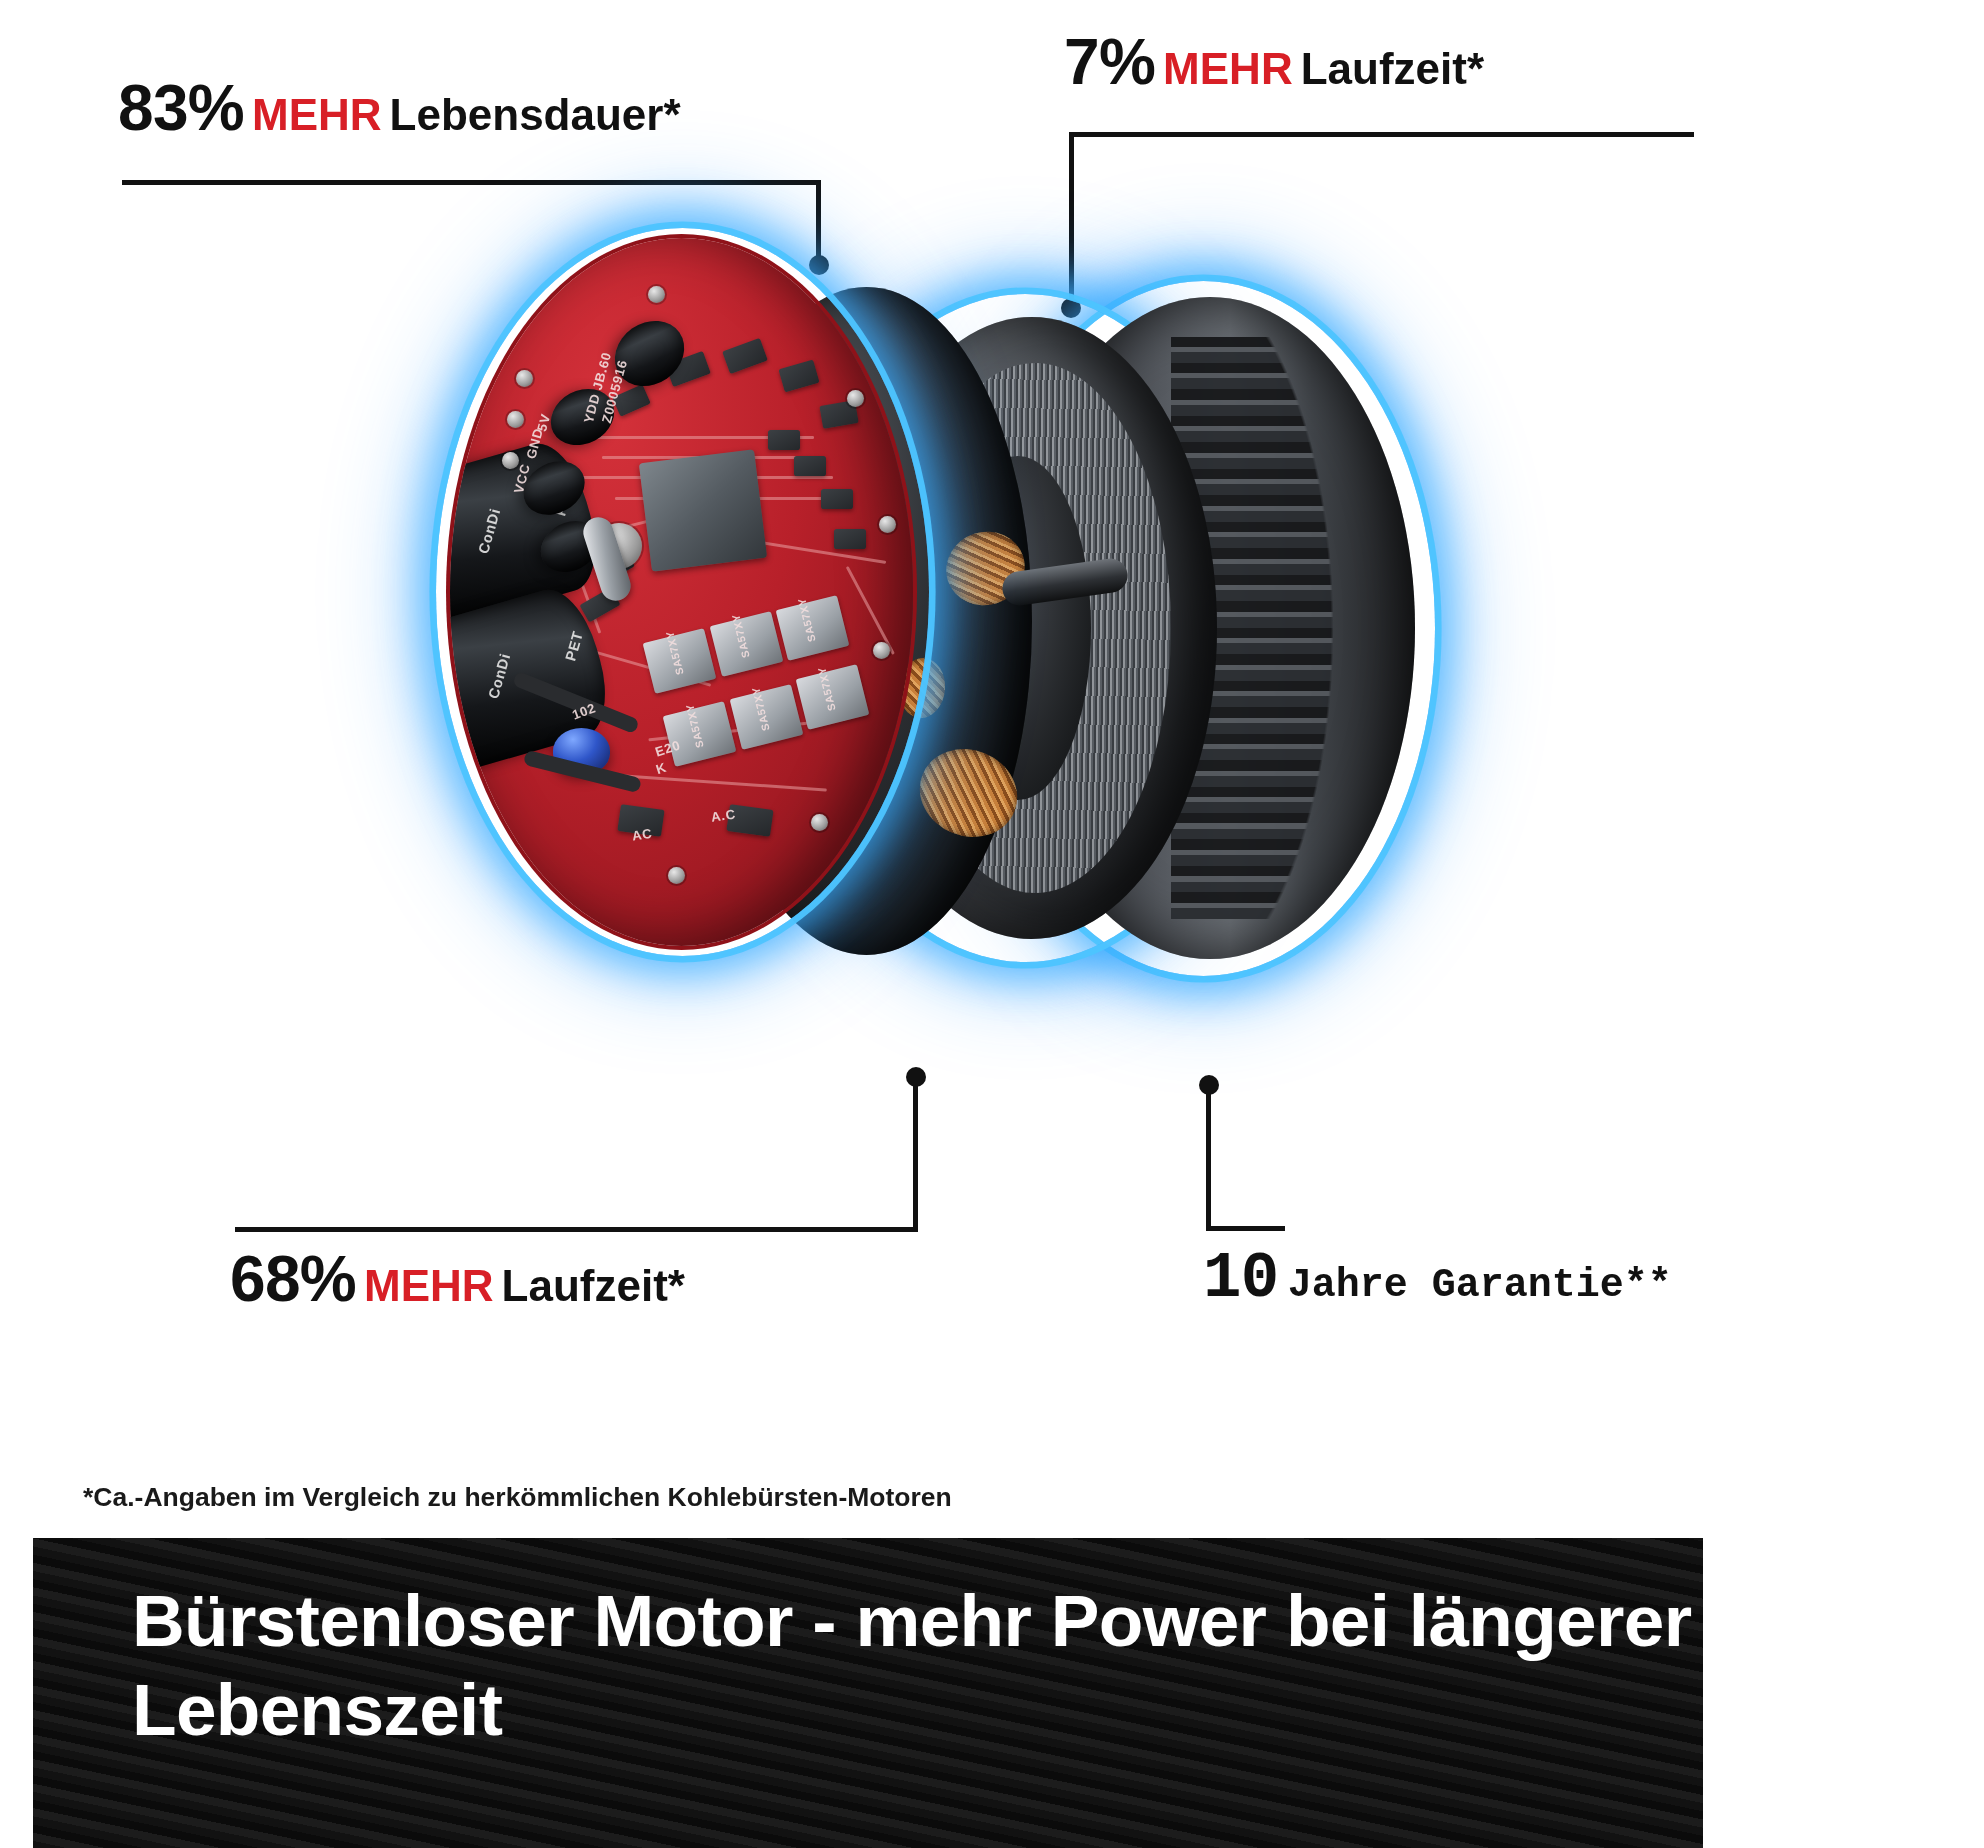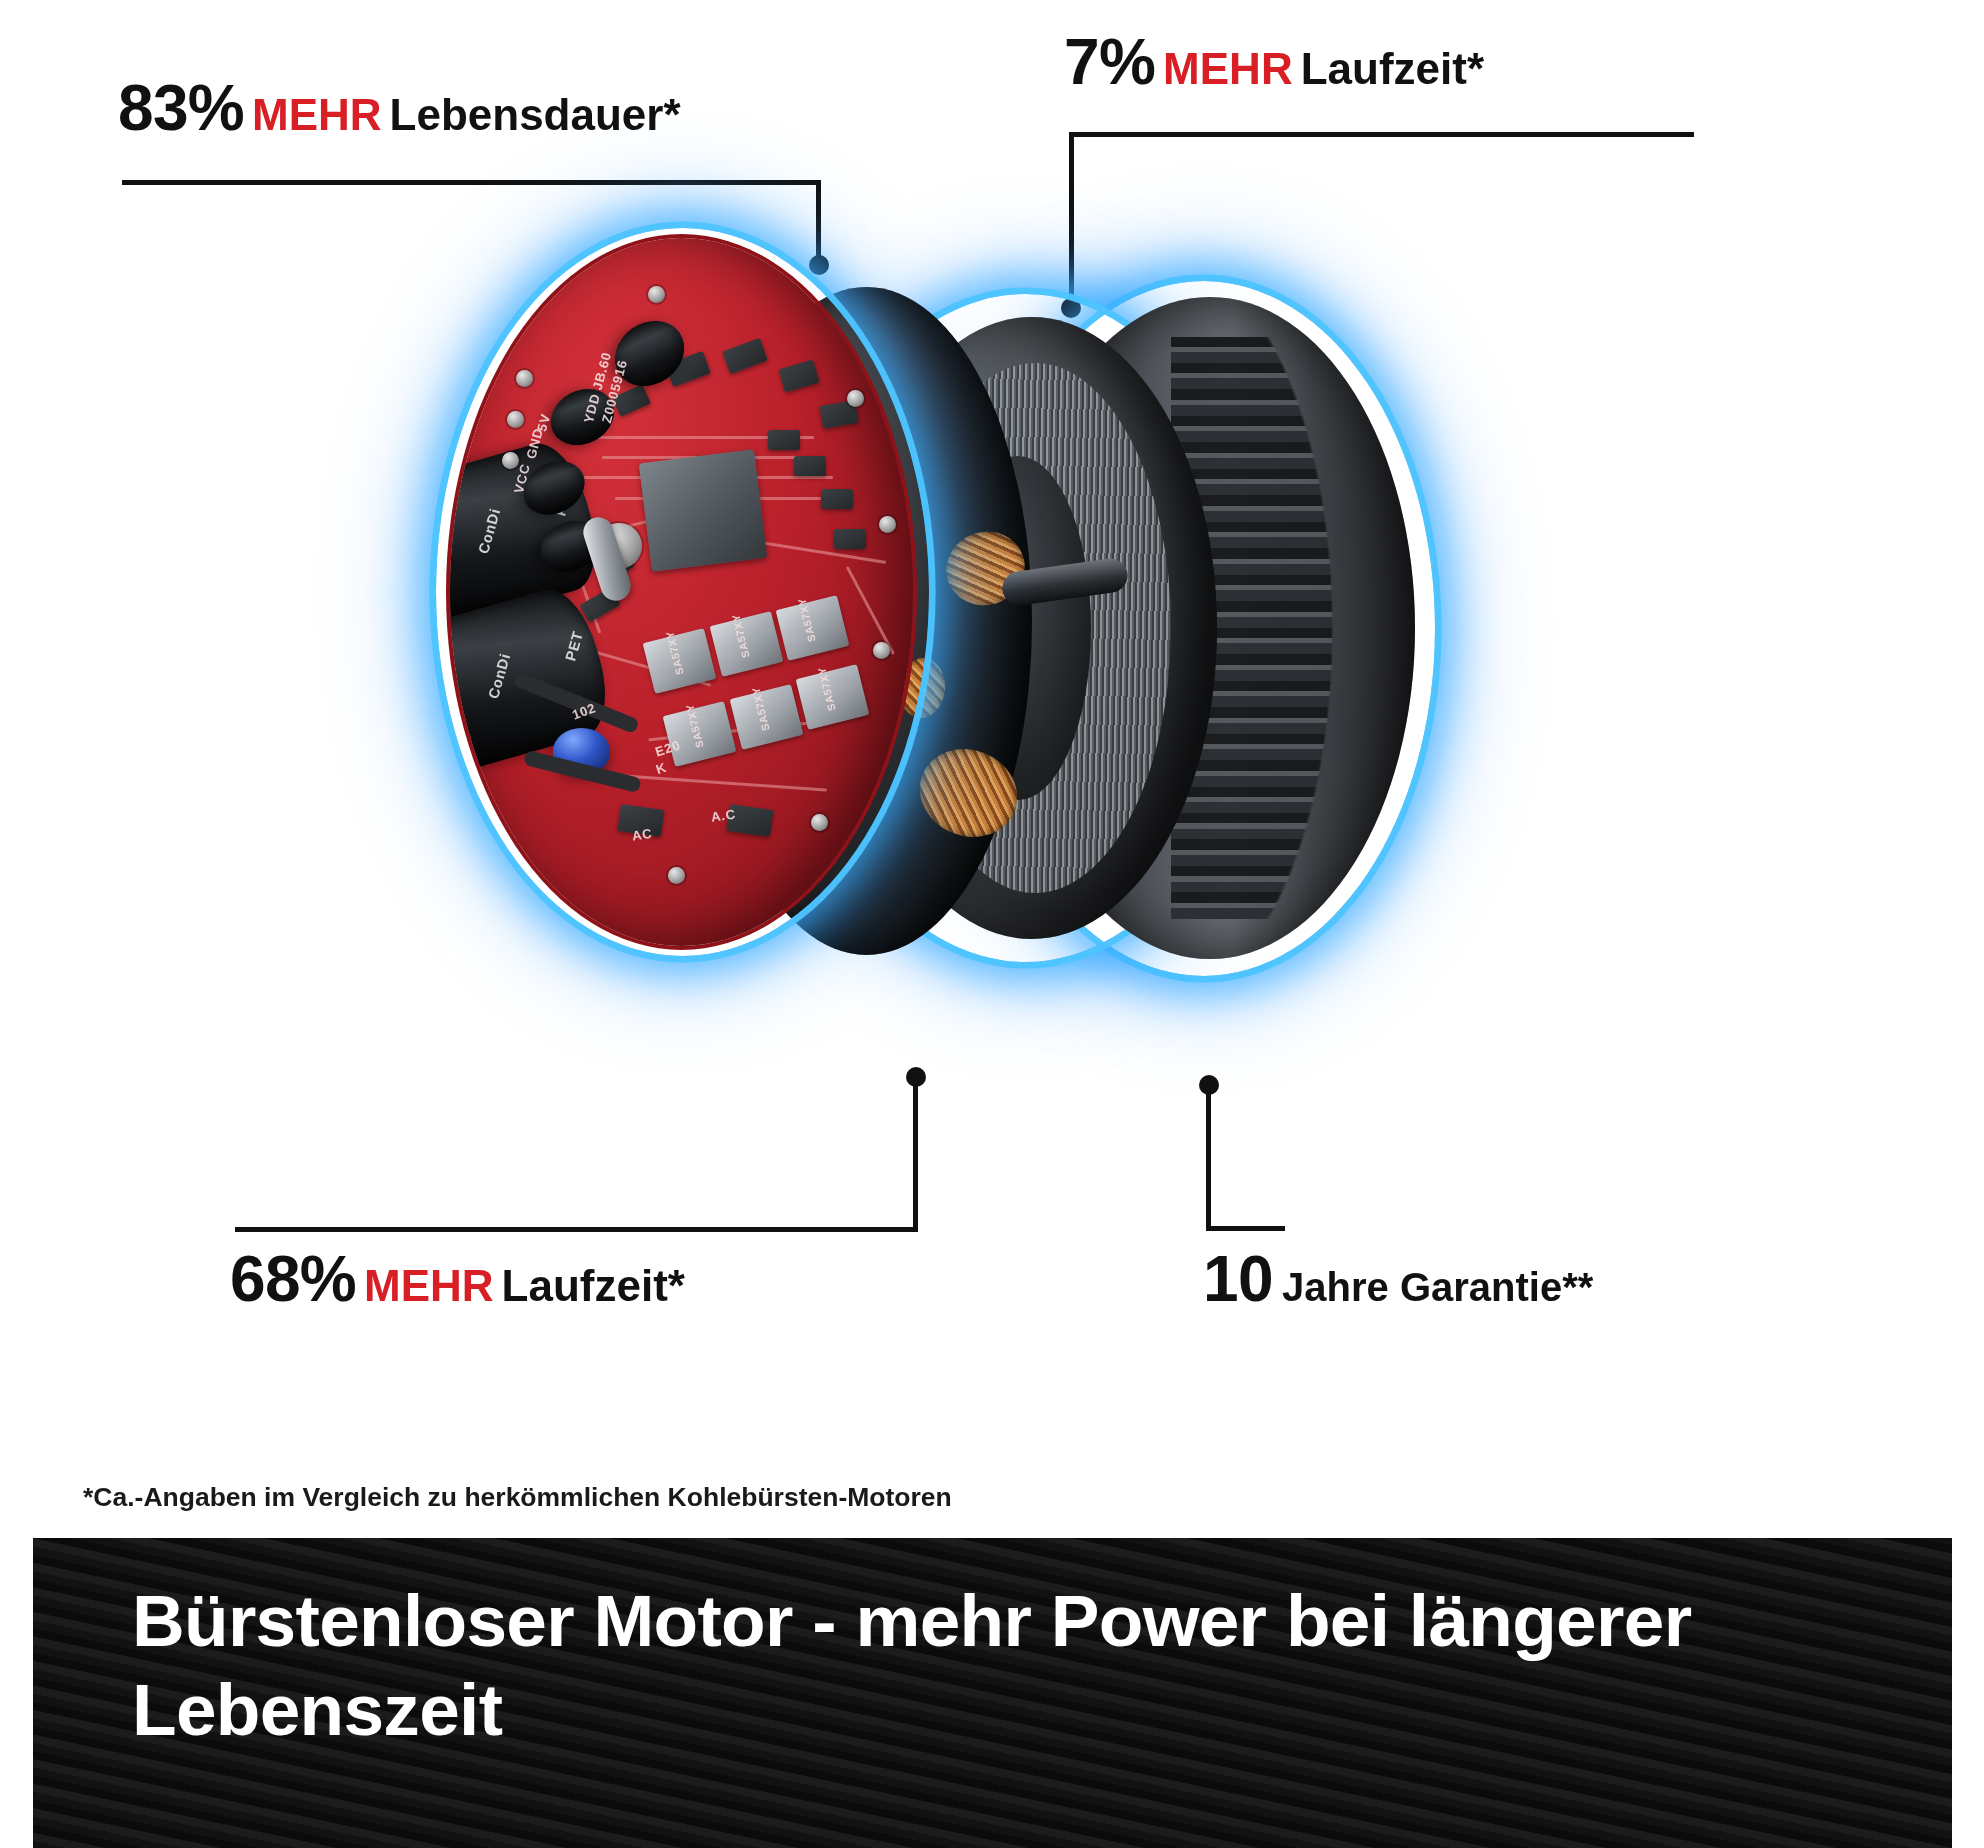--- a/index.html
+++ b/index.html
@@ -276,21 +276,21 @@
     font-weight: 700;
     color: #1a1a1a;
     white-space: nowrap;
   }
 
   
   #banner {
     position: absolute;
     left: 33px;
     bottom: 0;
-    width: 1919px;
+    width: 1670px;
     height: 311px;
     background:
       repeating-linear-gradient(12deg,
         #121212 0px, #121212 8px,
         #1c1c1c 8px, #1c1c1c 16px,
         #0b0b0b 16px, #0b0b0b 24px);
   }
   #banner .banner-text {
     position: absolute;
     left: 99px;
@@ -432,21 +432,21 @@
 <div class="leader-dot" style="left:906px; top:1067px;"></div>
 <div class="leader-v" style="left:913px; top:1085px; height:146px;"></div>
 <div class="leader-h" style="left:235px; top:1227px; width:683px;"></div>
 <div class="callout" style="left:230px; top:1247px;">
   <span class="pct">68%</span><span class="mehr">MEHR</span><span class="word">Laufzeit*</span>
 </div>
 
 <div class="leader-dot" style="left:1199px; top:1075px;"></div>
 <div class="leader-v" style="left:1206px; top:1093px; height:138px;"></div>
 <div class="leader-h" style="left:1206px; top:1226px; width:79px;"></div>
-<div class="callout" style="left:1203px; top:1247px;">
+<div class="callout" style="left:1203px; top:1247px;font-family:Liberation Mono, monospace;">
   <span class="pct">10</span><span class="word-sm">Jahre Garantie**</span>
 </div>
 
 <div class="footnote" style="left:83px; top:1482px;">*Ca.-Angaben im Vergleich zu herkömmlichen Kohlebürsten-Motoren</div>
 <div class="footnote" style="left:85px; top:1540px;">**Auf den bürstenlosen Motor nach Online-Registrierung</div>
 
 <div id="banner">
   <div class="banner-text">Bürstenloser Motor - mehr Power bei längerer Lebenszeit</div>
 </div>
 

